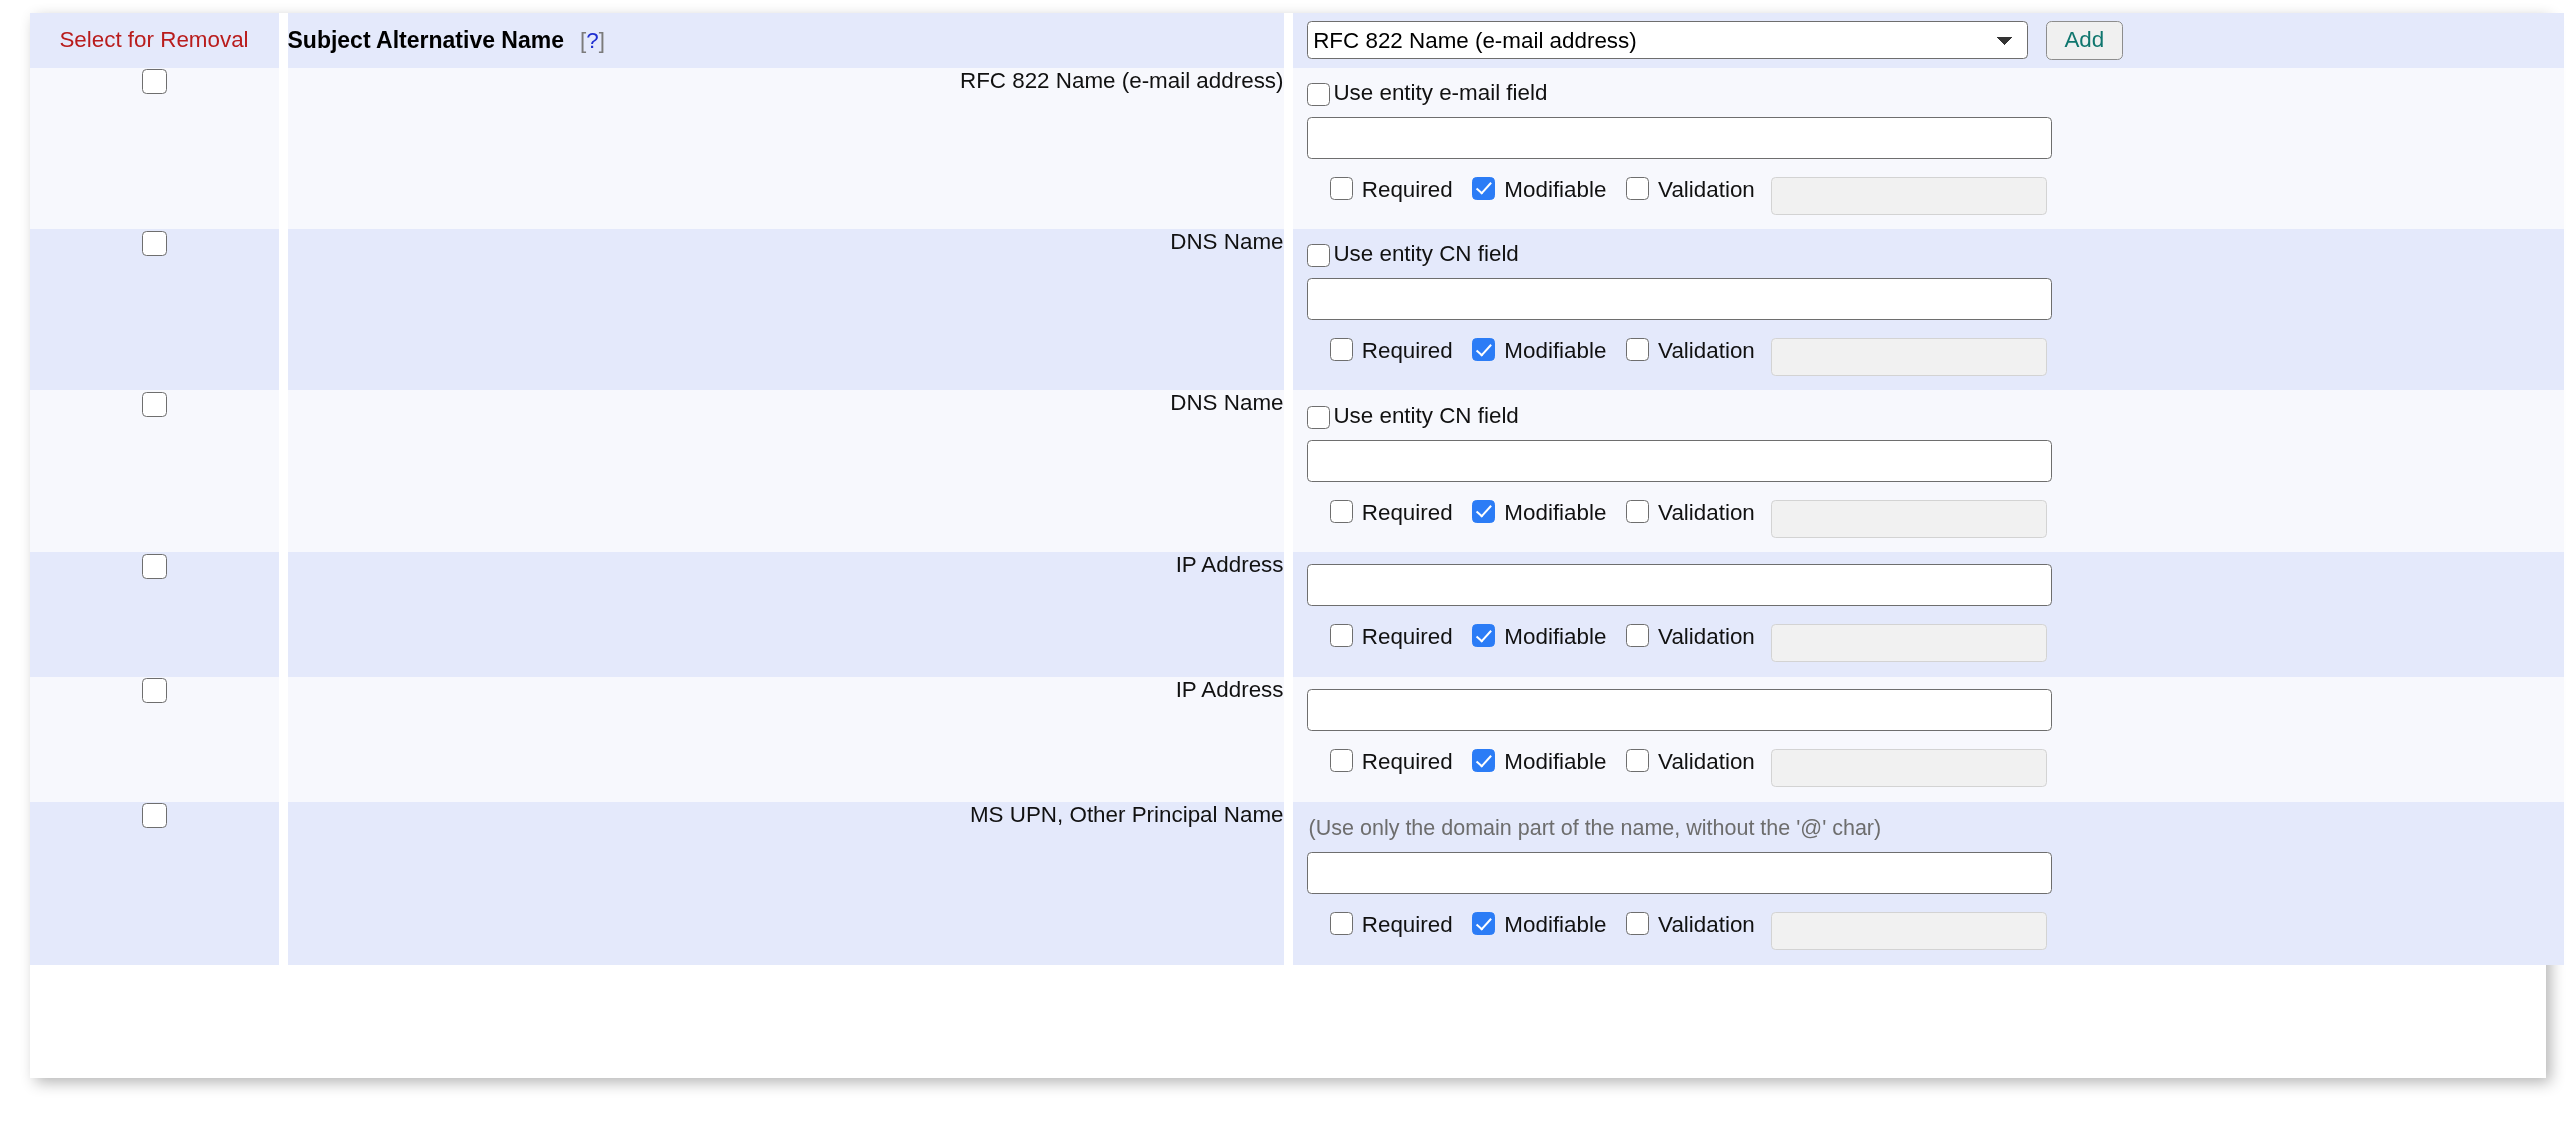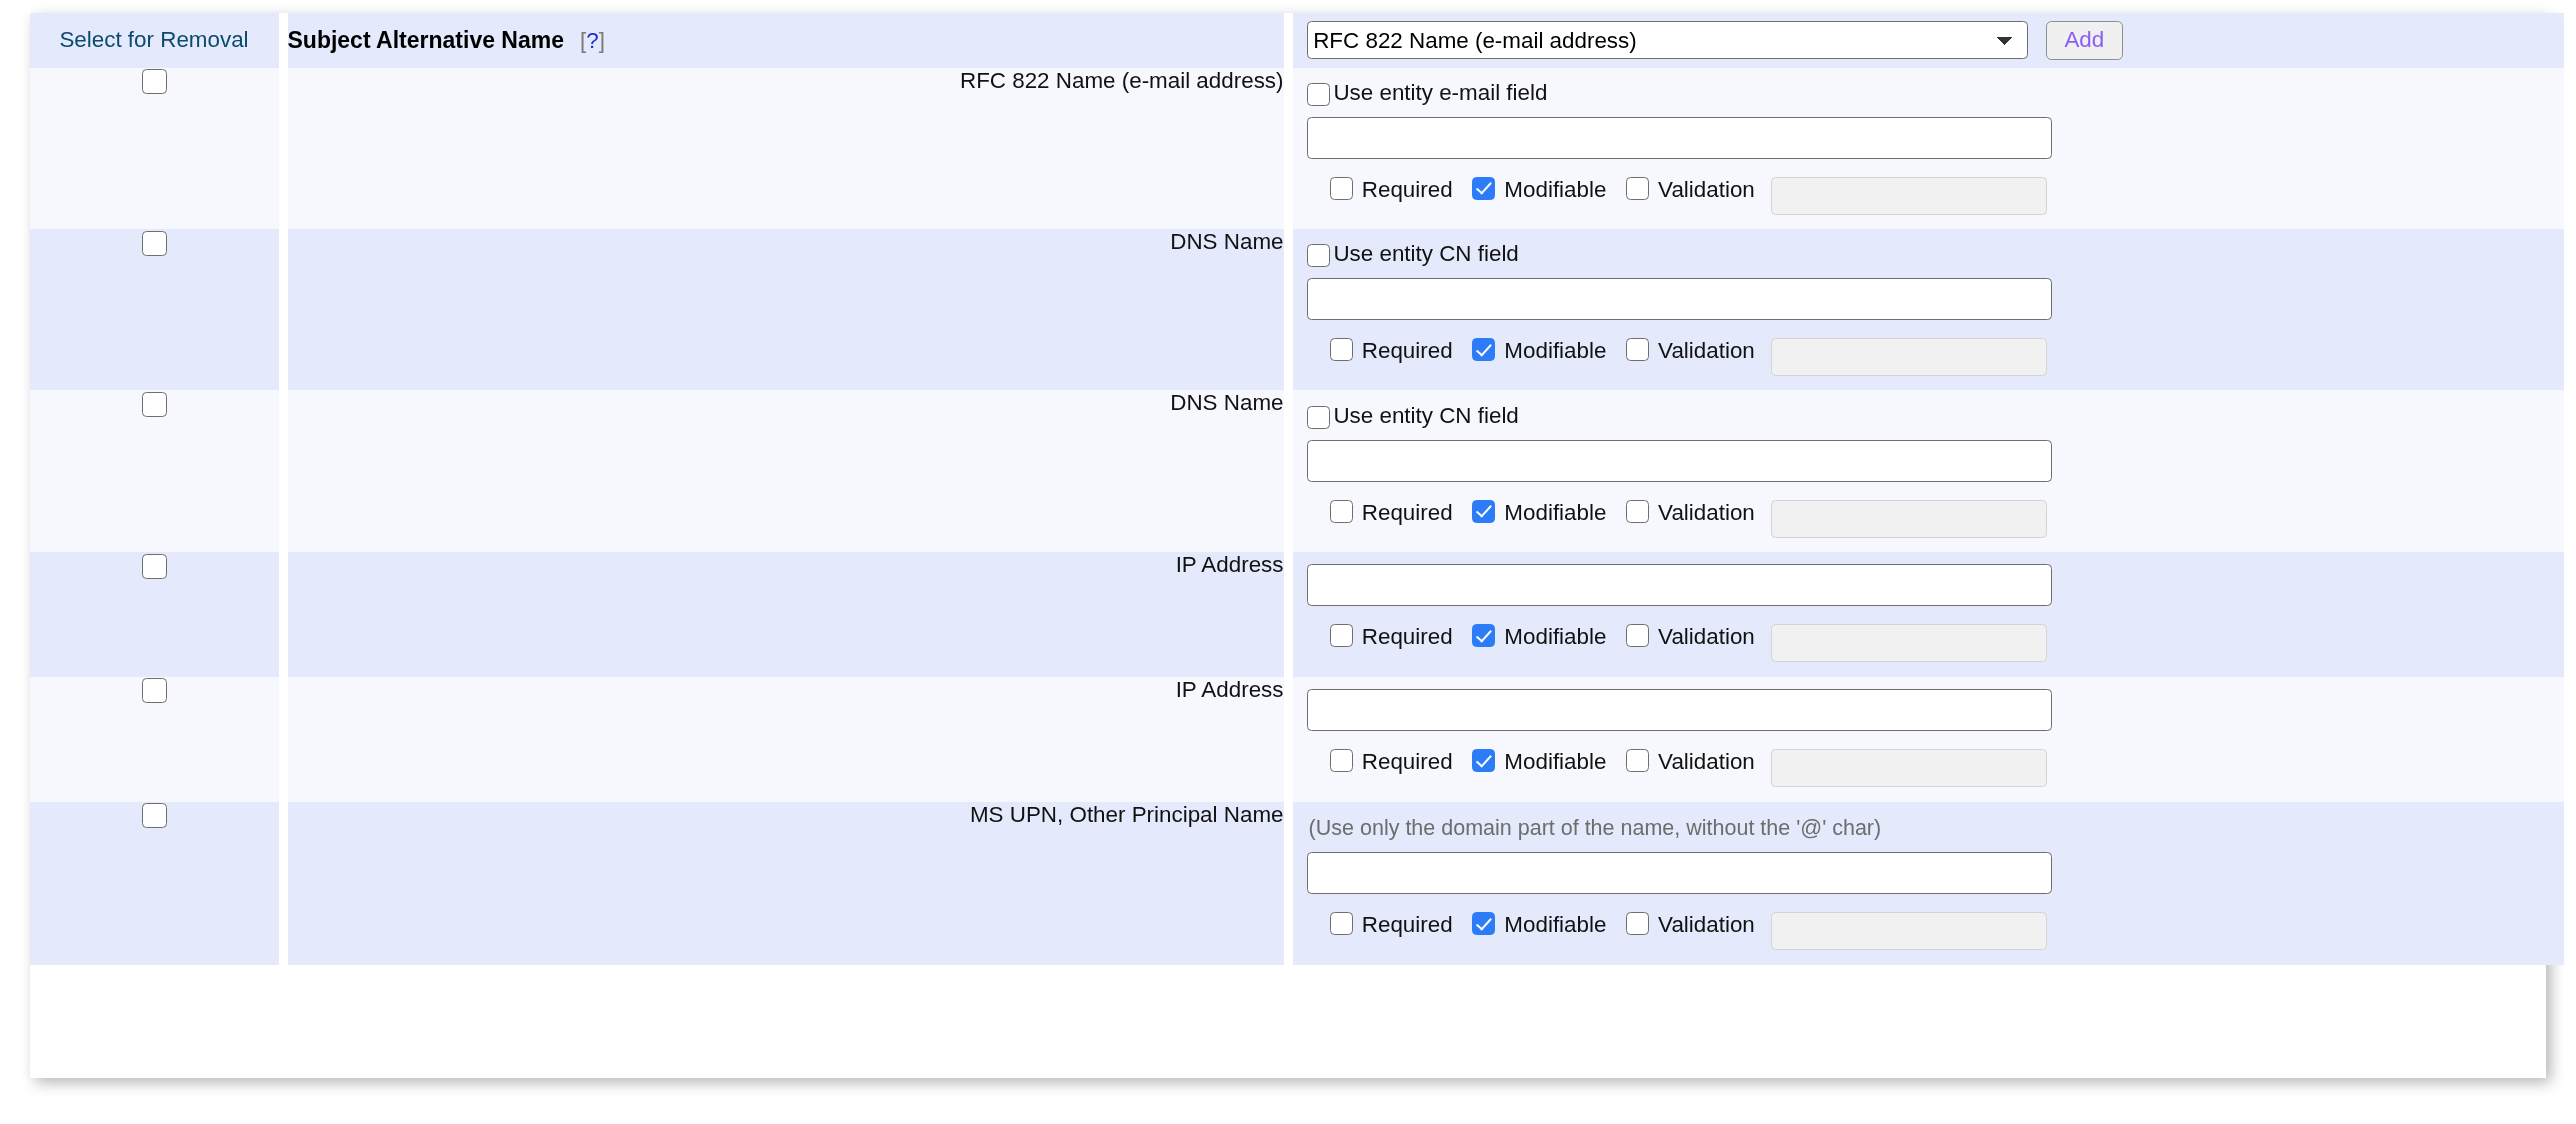--- a/index.html
+++ b/index.html
@@ -72,21 +72,21 @@
     background: #e4e9fb;
     height: 55px;
     padding: 0;
     vertical-align: middle;
   }
   tr.san-row > td.sep { background: #ffffff; }
 
   .sel-removal {
     text-align: center;
     font-size: 22.4px;
-    color: #0c4a6e;
+    color: #b91c1c;
   }
   .san-label {
     padding-right: 10.7px;
     font-weight: bold;
     font-size: 23px;
     white-space: nowrap;
   }
   .help-link {
     font-weight: normal;
     color: #7b7b7b;
@@ -124,21 +124,21 @@
       calc(100% - 13.4px) calc(50% + 0.9px);
     background-size: 8px 8px, 8px 8px;
     background-repeat: no-repeat;
   }
   button.add-btn {
     height: 39px;
     min-width: 77px;
     padding: 0 12.5px;
     font-family: "Liberation Sans", sans-serif;
     font-size: 22.4px;
-    color: #8b5cf6;
+    color: #0f766e;
     background: #f0f0f0;
     border: 1.8px solid #8d8d8d;
     border-radius: 5.4px;
     cursor: pointer;
     line-height: 1;
   }
 
   
   tr.data-row > td {
     padding: 0;

